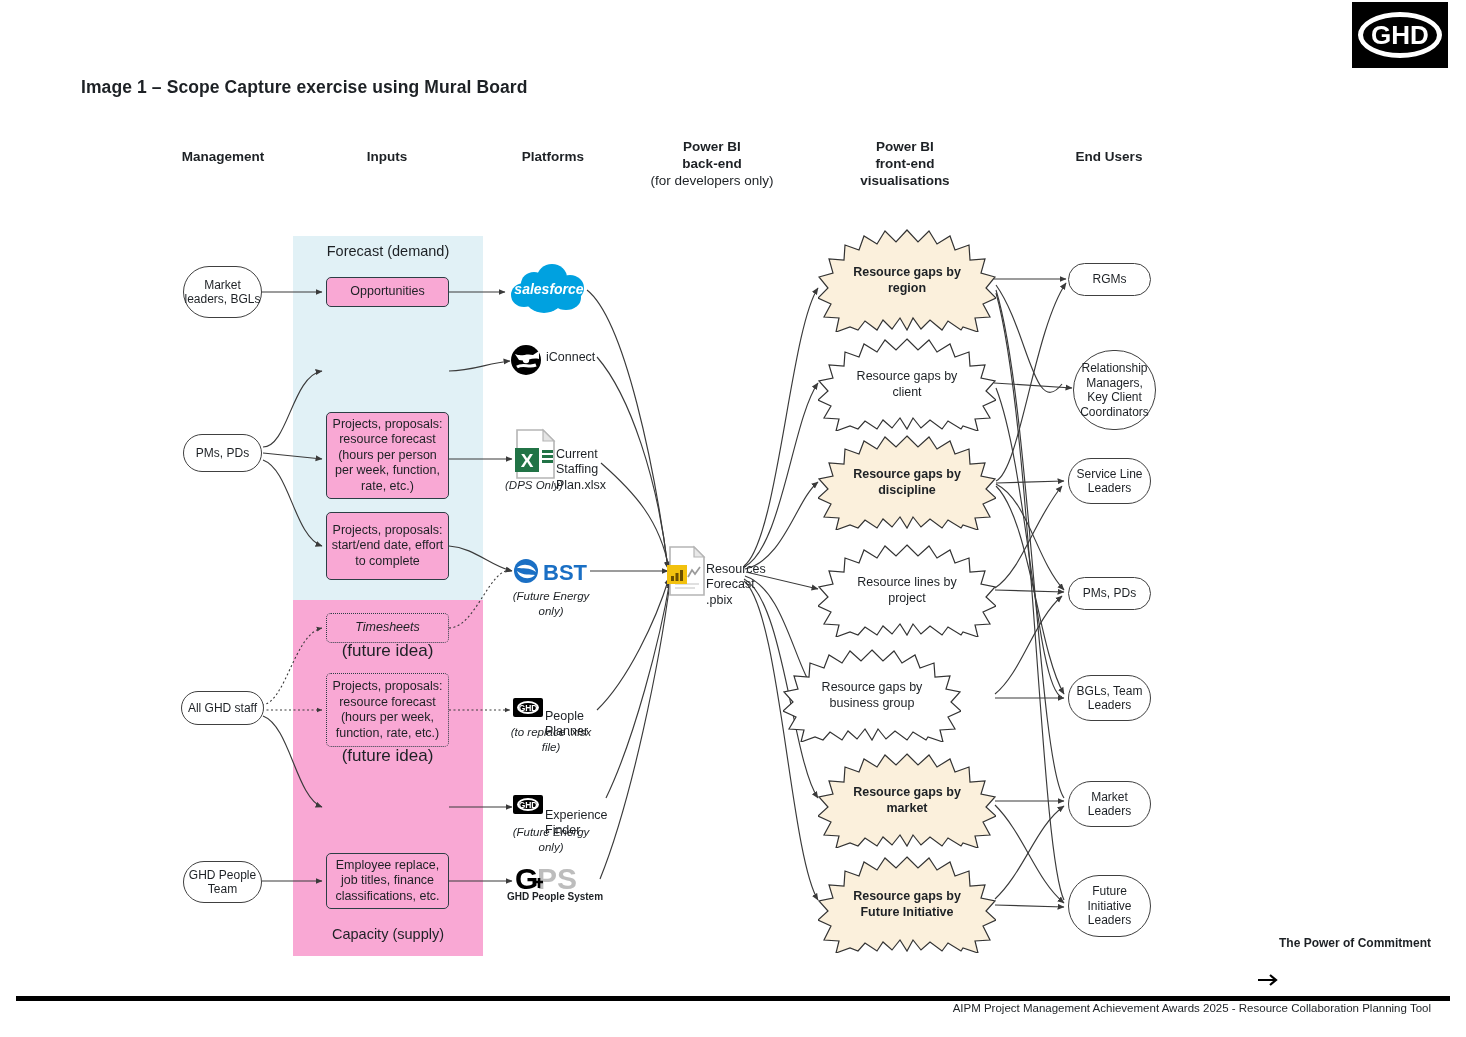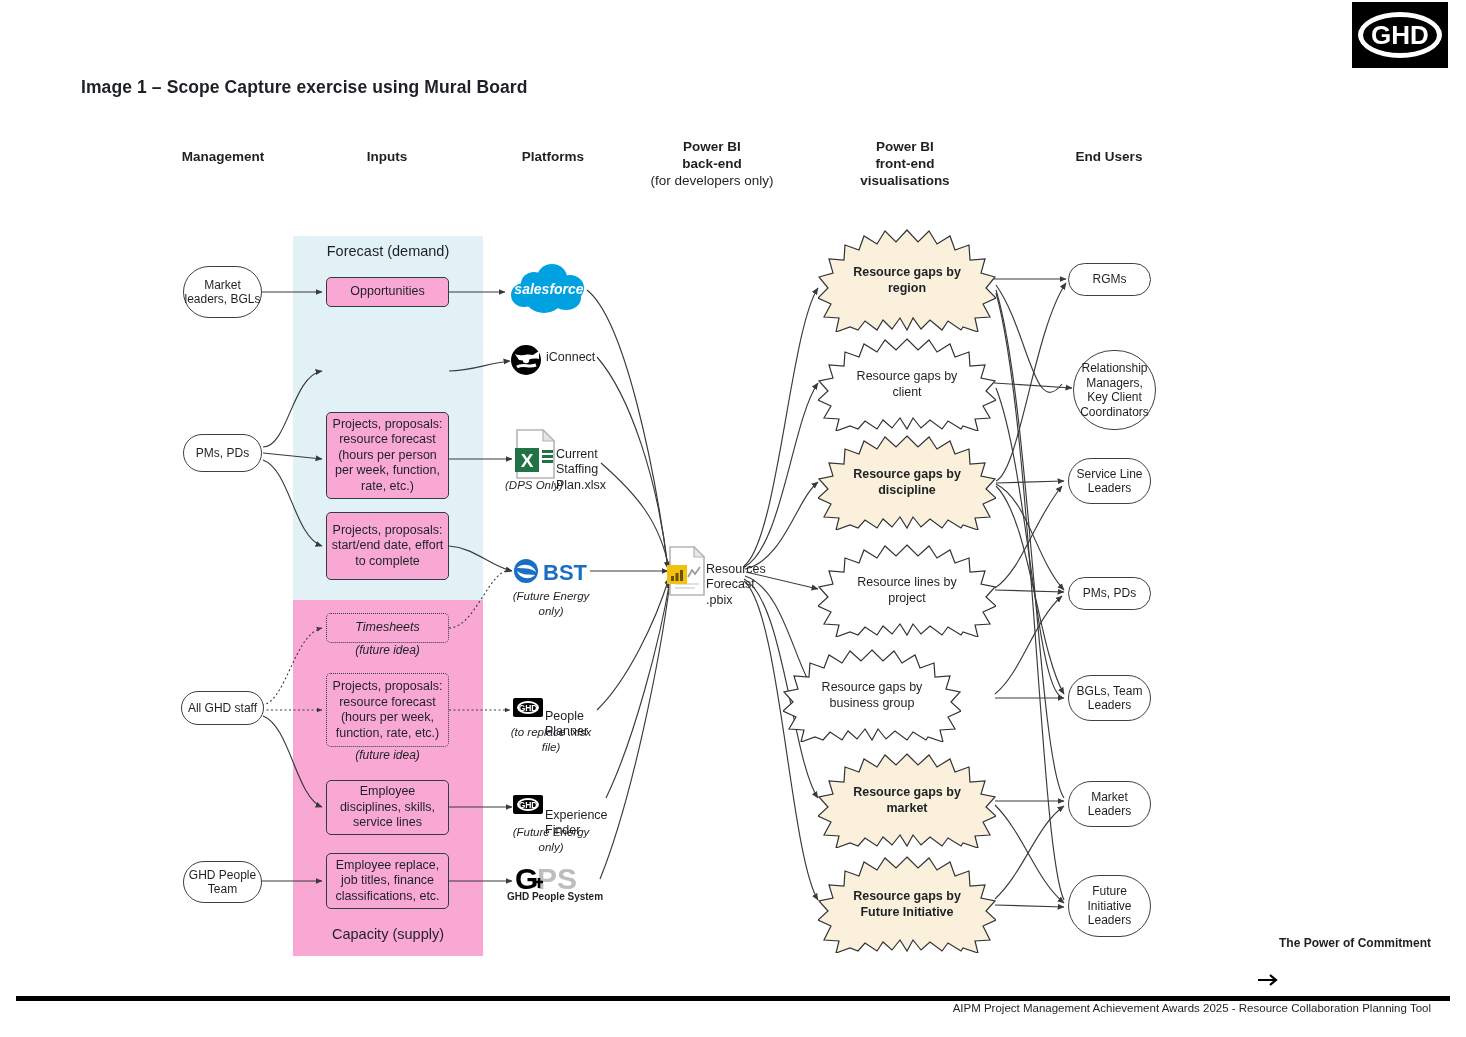--- a/index.html
+++ b/index.html
@@ -116,22 +116,21 @@
     background: transparent;
     font-style: italic;
   }
   .ibox.dashed.plain {
     font-style: normal;
   }
   .note {
     position: absolute;
     width: 100%;
     text-align: center;
-    font-size: 12px;
-    font-style: italic;
+    font-size: 17px;
     line-height: 15px;
     color: #1d2125;
   }
 
   
   .plat-label {
     position: absolute;
     font-size: 12.5px;
     line-height: 15.5px;
     color: #1d2125;
@@ -394,23 +393,20 @@
     <span>(future idea)</span>
   </div>
 
   <div class="ibox dashed plain" style="left:326px;top:673px;width:123px;height:74px;">
     <span>Projects, proposals: resource forecast (hours per week, function, rate, etc.)</span>
   </div>
   <div class="note" style="left:326px;top:748px;width:123px;">
     <span>(future idea)</span>
   </div>
 
-  <div class="ibox" style="left:326px;top:780px;width:123px;height:55px;">
-    <span>Employee disciplines, skills, service lines</span>
-  </div>
 
   <div class="ibox" style="left:326px;top:853px;width:123px;height:56px;">
     <span>Employee replace, job titles, finance classifications, etc.</span>
   </div>
 
   <div class="icon" style="left:508px;top:262px;width:82px;height:56px;">
     <svg viewBox="0 0 82 56" width="82" height="56">
       <g fill="#00a1e0">
         <ellipse cx="26" cy="22" rx="13" ry="12"></ellipse>
         <ellipse cx="44" cy="16" rx="15" ry="14"></ellipse>

